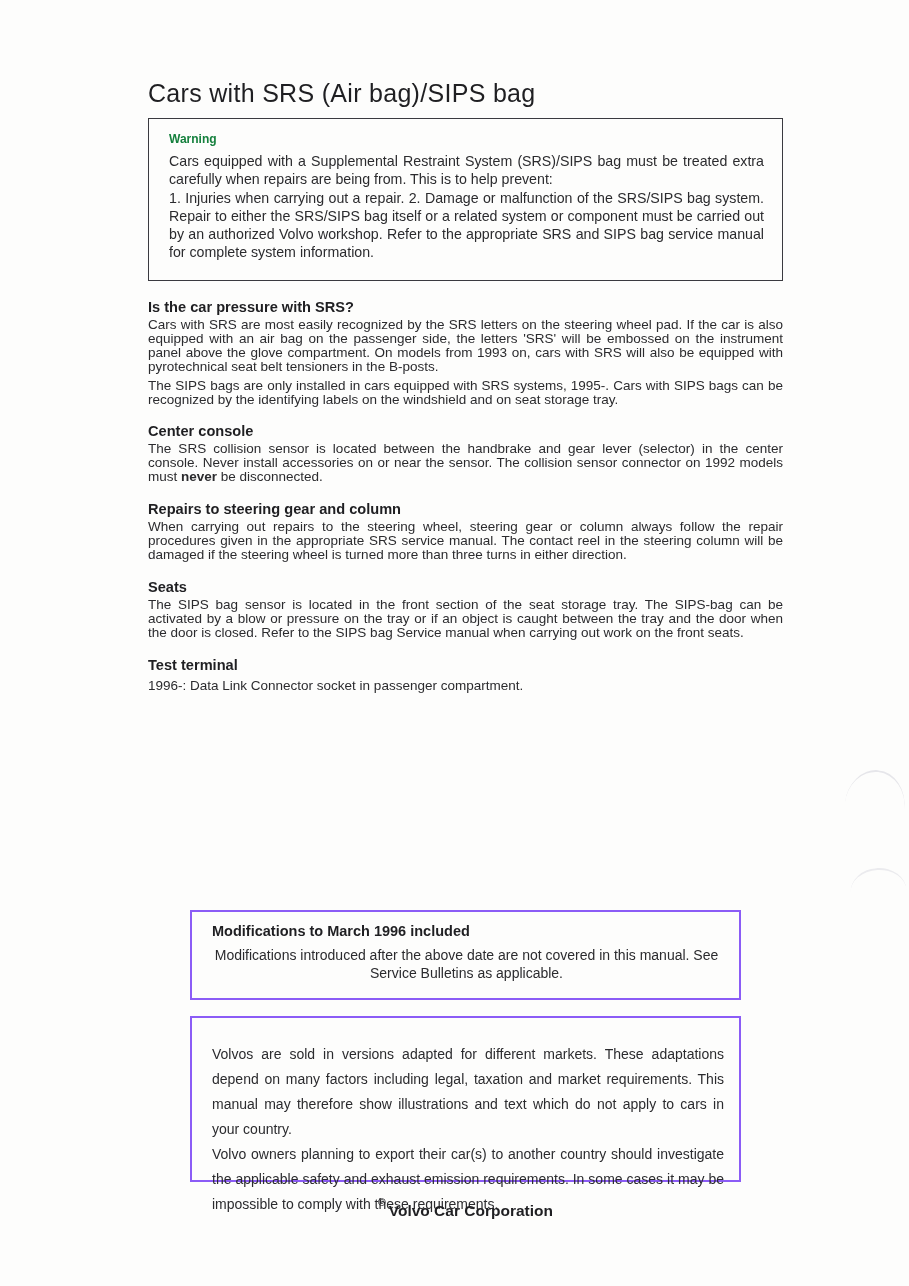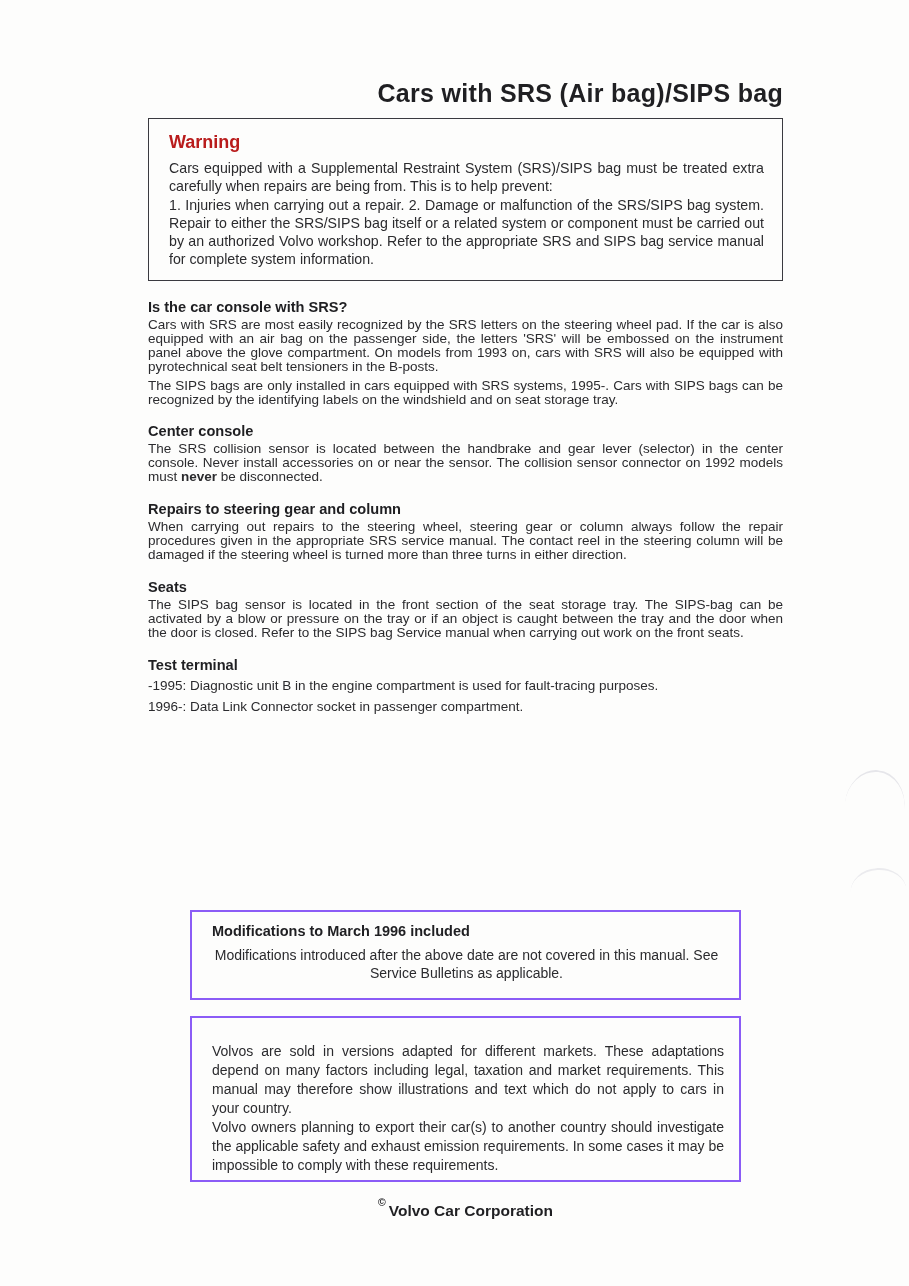--- a/index.html
+++ b/index.html
@@ -6,30 +6,30 @@
   body {
     width: 909px; height: 1286px;
     background: #fdfdfc;
     font-family: "Liberation Sans", sans-serif;
     color: #28282b;
     position: relative;
     overflow: hidden;
   }
   .page-title {
     position: absolute; top: 79px; left: 148px; width: 635px;
-    text-align: right; font-size: 25px; font-weight: bold;
+    text-align: left; font-size: 25px; font-weight: normal;
     letter-spacing: 0.3px; margin: 0; color: #1f1f22;
   }
   .warning-box {
     position: absolute; left: 148px; top: 118px; width: 635px; height: 163px;
     border: 1.5px solid #3a3a40; box-sizing: border-box;
     padding: 13px 18px 0 20px; background: transparent;
   }
   .warning-box .box-heading {
-    font-size: 18px; font-weight: bold; margin: 0 0 6px 0; color: #b91c1c;
+    font-size: 12px; font-weight: bold; margin: 0 0 6px 0; color: #15803d;
   }
   .warning-box p {
     font-size: 14.2px; line-height: 18.3px; margin: 0;
     text-align: justify; color: #2b2b2e;
   }
   .sections {
     position: absolute; left: 148px; top: 292px; width: 635px;
   }
   .sections h3 {
     font-size: 14.6px; font-weight: bold; line-height: 18px;
@@ -46,21 +46,21 @@
     text-align: left; color: #2b2b2e;
   }
   .notice-box {
     position: absolute; box-sizing: border-box;
     border: 2px solid #8b5cf6; background: transparent;
   }
   .mods-box { left: 190px; top: 910px; width: 551px; height: 90px; padding: 11px 18px 0 20px; }
   .mods-box .box-heading { font-size: 14.5px; font-weight: bold; margin: 0; color: #1f1f22; }
   .mods-box p { font-size: 14px; line-height: 18.3px; margin: 7px 0 0 0; text-align: center; color: #2b2b2e; }
   .market-box { left: 190px; top: 1016px; width: 551px; height: 166px; padding: 24px 15px 0 20px; }
-  .market-box p { font-size: 14px; line-height: 19px; margin: 0; text-align: justify; color: #2b2b2e; }
+  .market-box p { font-size: 14px; line-height: 25px; margin: 0; text-align: justify; color: #2b2b2e; }
   .footer {
     position: absolute; left: 148px; top: 1200px; width: 635px;
     text-align: center; font-size: 15.5px; font-weight: bold; color: #1f1f22;
   }
   .footer sup { font-size: 10.5px; position: relative; top: -4px; margin-right: 3px; font-weight: bold; }
   .scan-arc {
     position: absolute; border: none; pointer-events: none;
   }
   .scan-arc-1 {
     left: 846px; top: 770px; width: 60px; height: 44px;
@@ -78,36 +78,35 @@
 
 <h1 class="page-title">Cars with SRS (Air bag)/SIPS bag</h1>
 
 <div class="warning-box">
   <h2 class="box-heading">Warning</h2>
   <p>Cars equipped with a Supplemental Restraint System (SRS)/SIPS bag must be treated extra carefully when repairs are being from. This is to help prevent:</p>
   <p>1. Injuries when carrying out a repair. 2. Damage or malfunction of the SRS/SIPS bag system. Repair to either the SRS/SIPS bag itself or a related system or component must be carried out by an authorized Volvo workshop. Refer to the appropriate SRS and SIPS bag service manual for complete system information.</p>
 </div>
 
 <div class="sections">
-  <h3 class="first">Is the car console with SRS?</h3>
+  <h3 class="first">Is the car pressure with SRS?</h3>
   <p class="body">Cars with SRS are most easily recognized by the SRS letters on the steering wheel pad. If the car is also equipped with an air bag on the passenger side, the letters 'SRS' will be embossed on the instrument panel above the glove compartment. On models from 1993 on, cars with SRS will also be equipped with pyrotechnical seat belt tensioners in the B-posts.</p>
   <p class="body para-gap">The SIPS bags are only installed in cars equipped with SRS systems, 1995-. Cars with SIPS bags can be recognized by the identifying labels on the windshield and on seat storage tray.</p>
 
 
   <h3>Center console</h3>
   <p class="body"><span>The SRS collision sensor is located between the handbrake and gear lever (selector) in the center console. Never install accessories on or near the sensor. The collision sensor connector on 1992 models must </span><b>never</b><span> be disconnected.</span></p>
 
   <h3>Repairs to steering gear and column</h3>
   <p class="body">When carrying out repairs to the steering wheel, steering gear or column always follow the repair procedures given in the appropriate SRS service manual. The contact reel in the steering column will be damaged if the steering wheel is turned more than three turns in either direction.</p>
 
   <h3>Seats</h3>
   <p class="body">The SIPS bag sensor is located in the front section of the seat storage tray. The SIPS-bag can be activated by a blow or pressure on the tray or if an object is caught between the tray and the door when the door is closed. Refer to the SIPS bag Service manual when carrying out work on the front seats.</p>
 
   <h3>Test terminal</h3>
-  <p class="plain">-1995: Diagnostic unit B in the engine compartment is used for fault-tracing purposes.</p>
   <p class="plain">1996-: Data Link Connector socket in passenger compartment.</p>
 </div>
 
 <div class="notice-box mods-box">
   <h4 class="box-heading">Modifications to March 1996 included</h4>
   <p>Modifications introduced after the above date are not covered in this manual. See Service Bulletins as applicable.</p>
 </div>
 
 <div class="notice-box market-box">
   <p>Volvos are sold in versions adapted for different markets. These adaptations depend on many factors including legal, taxation and market requirements. This manual may therefore show illustrations and text which do not apply to cars in your country.</p>

